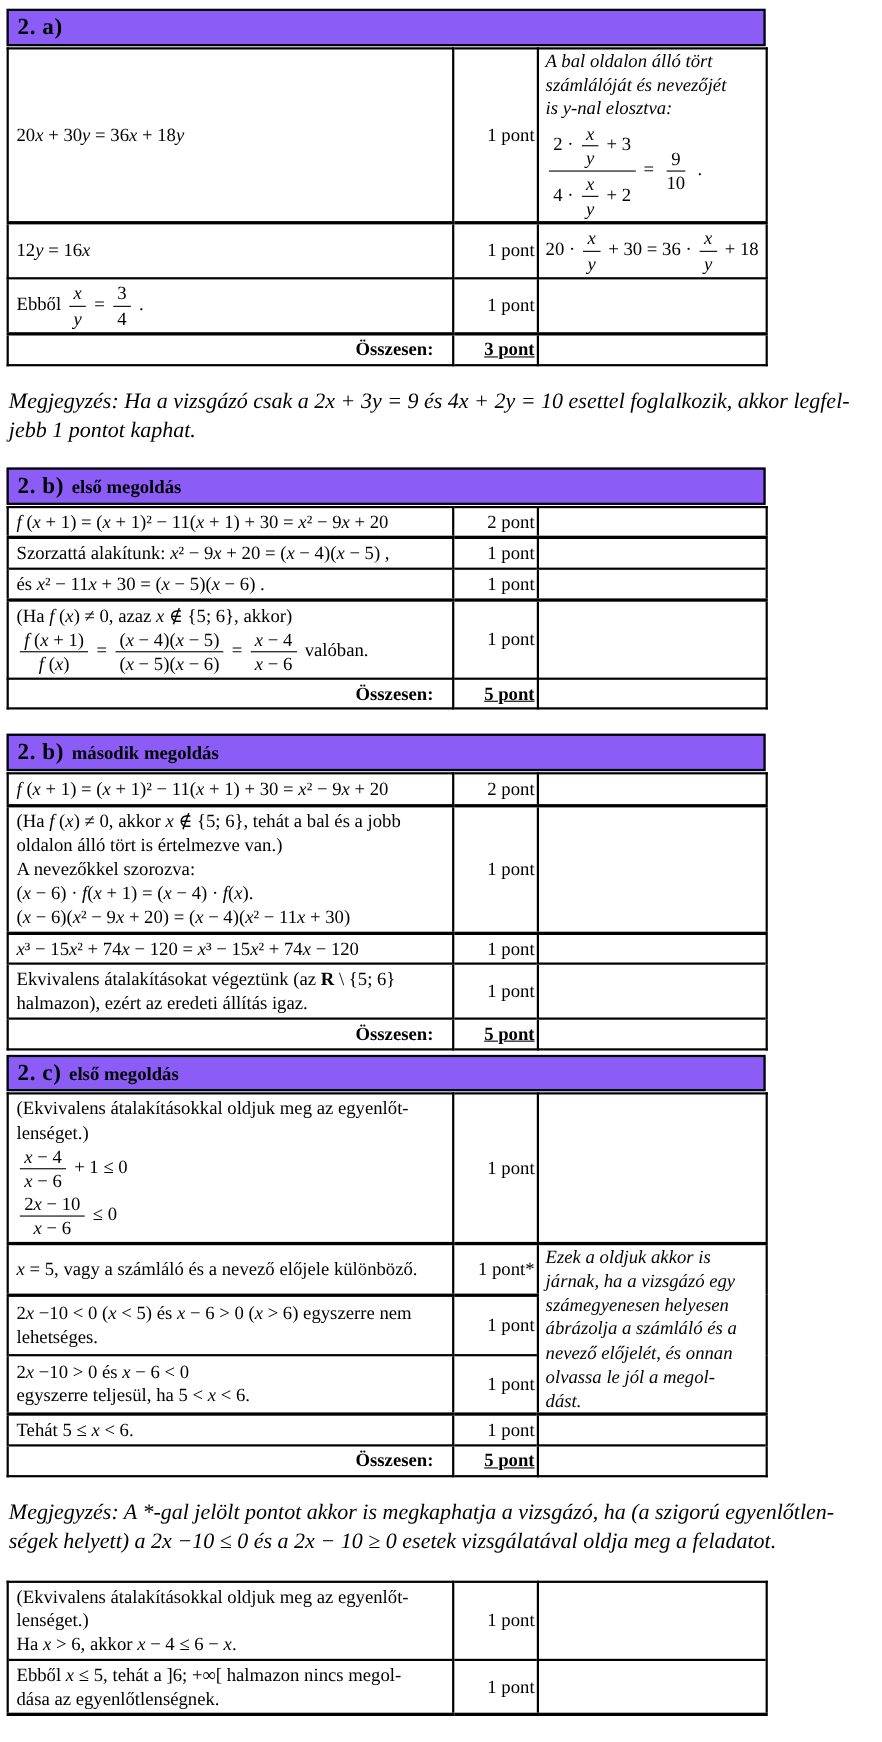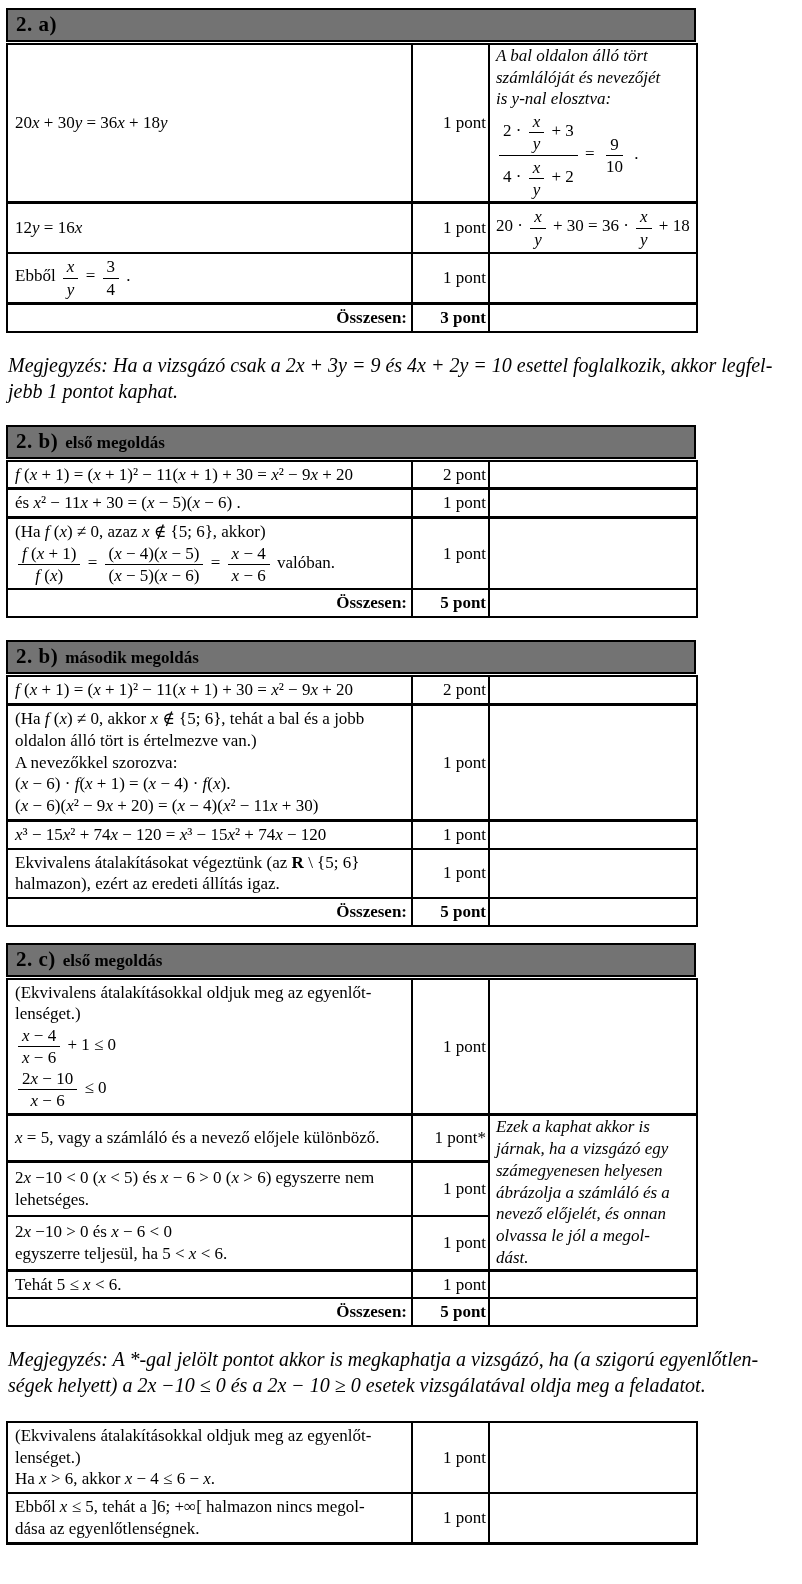--- a/index.html
+++ b/index.html
@@ -4,35 +4,35 @@
 <style>
   html,body{margin:0;padding:0;}
   body{
     width:802px;height:1584px;overflow:hidden;background:#fff;color:#000;
     font-family:"Liberation Serif","DejaVu Serif",serif;font-size:17px;line-height:1.28;
   }
   .page{padding:8px 0 0 6px;}
   .sec{width:690px;}
   .shdr{
     box-sizing:border-box;width:690px;border:2px solid #000;margin-bottom:1px;
-    padding:1px 8px 2px 8px;background:#737373;
+    padding:1px 8px 2px 8px;background:#8b5cf6;
   }
   .stitle{font-weight:bold;font-size:21px;letter-spacing:.5px;}
   .ssub{font-weight:bold;font-size:17px;margin-left:7px;}
   table.tbl{border-collapse:collapse;table-layout:fixed;width:690px;background:#fff;}
   table.tbl{border:2px solid #000;}
   td{border:2px solid #000;padding:2px 7px;vertical-align:middle;}
   col.c1{width:405px;} col.c2{width:77px;} col.c3{width:208px;}
   tr.hv td{border-bottom-width:3px;}
   tr.tn td{border-bottom-width:1px;}
   td.pc{text-align:right;padding:2px 2px;}
   td.cc{padding:0 6px;}
   .top{vertical-align:top;}
-  td.ol{text-align:right;font-weight:bold;padding-right:4px;}
-  td.op{font-weight:bold;}
+  td.ol{text-align:right;font-weight:bold;padding-right:17px;}
+  td.op{font-weight:bold;text-decoration:underline;}
   .osz td{height:20px;}
   .note{width:788px;font-style:italic;font-size:20px;line-height:1.32;margin:19px 0 0 2px;}
   .m i{font-style:italic;}
   .it{font-style:italic;}
   .bm{font-weight:bold;}
   .frac{
     display:inline-flex;flex-direction:column;align-items:center;vertical-align:middle;
     margin:1px 3px;line-height:1.12;text-align:center;
   }
   .frac .fn{display:block;border-bottom:1.5px solid #000;padding:0 4px 1px 4px;}
@@ -115,20 +115,25 @@
           <col class="c1">
           <col class="c2">
           <col class="c3">
         </colgroup>
       <tbody>
           <tr class="hv" style="height:28px">
         <td class="lc"><span class="m"><i>f</i> (<i>x</i> + 1) = (<i>x</i> + 1)² − 11(<i>x</i> + 1) + 30 = <i>x</i>² − 9<i>x</i> + 20</span></td>
         <td class="pc">2 pont</td>
         <td class="cc"></td>
       </tr>
+      <tr class="tn" style="height:27px">
+        <td class="lc"><span>Szorzattá alakítunk:  </span><span class="m"><i>x</i>² − 9<i>x</i> + 20 = (<i>x</i> − 4)(<i>x</i> − 5) ,</span></td>
+        <td class="pc">1 pont</td>
+        <td class="cc"></td>
+      </tr>
       <tr class="hv" style="height:27px">
         <td class="lc"><span>és  </span><span class="m"><i>x</i>² − 11<i>x</i> + 30 = (<i>x</i> − 5)(<i>x</i> − 6) .</span></td>
         <td class="pc">1 pont</td>
         <td class="cc"></td>
       </tr>
       <tr style="height:65px">
         <td class="lc"><span>(Ha </span><span class="m"><i>f</i> (<i>x</i>) ≠ 0,</span><span> azaz </span><span class="m"><i>x</i> ∉ {5; 6},</span><span> akkor)</span><br><span class="frac">
                 <span class="fn"><span class="m"><i>f</i> (<i>x</i> + 1)</span></span>
                 <span class="fd"><span class="m"><i>f</i> (<i>x</i>)</span></span>
               </span><span class="m"> = </span><span class="frac">
@@ -183,21 +188,21 @@
       </tr>
       <tr class="osz">
         <td class="ol">Összesen:</td>
         <td class="pc op">5 pont</td>
         <td class="cc"></td>
       </tr>
     </tbody>
       </table>
   </div>
 
-  <div class="sec" style="margin-top:16px">
+  <div class="sec" style="margin-top:4px">
     <div class="shdr">
       <span class="stitle">2. c)</span><span class="ssub">első megoldás</span>
     </div>
     <table class="tbl">
       <colgroup>
           <col class="c1">
           <col class="c2">
           <col class="c3">
         </colgroup>
       <tbody>
@@ -208,21 +213,21 @@
               </span><span class="m"> + 1 ≤ 0</span><br><span class="frac">
                 <span class="fn"><span class="m">2<i>x</i> − 10</span></span>
                 <span class="fd"><span class="m"><i>x</i> − 6</span></span>
               </span><span class="m"> ≤ 0</span></td>
         <td class="pc">1 pont</td>
         <td class="cc"></td>
       </tr>
       <tr class="hv" style="height:43px">
         <td class="lc"><span class="m"><i>x</i> = 5,</span><span> vagy a számláló és a nevező előjele különböző.</span></td>
         <td class="pc">1 pont*</td>
-        <td class="cc top" rowspan="3"><span class="it">Ezek a kaphat akkor is</span><br><span class="it">járnak, ha a vizsgázó egy</span><br><span class="it">számegyenesen helyesen</span><br><span class="it">ábrázolja a számláló és a</span><br><span class="it">nevező előjelét, és onnan</span><br><span class="it">olvassa le jól a megol-</span><br><span class="it">dást.</span></td>
+        <td class="cc top" rowspan="3"><span class="it">Ezek a oldjuk akkor is</span><br><span class="it">járnak, ha a vizsgázó egy</span><br><span class="it">számegyenesen helyesen</span><br><span class="it">ábrázolja a számláló és a</span><br><span class="it">nevező előjelét, és onnan</span><br><span class="it">olvassa le jól a megol-</span><br><span class="it">dást.</span></td>
       </tr>
       <tr class="tn" style="height:46px">
         <td class="lc"><span class="m">2<i>x</i> −10 &lt; 0 (<i>x</i> &lt; 5)</span><span> és </span><span class="m"><i>x</i> − 6 &gt; 0 (<i>x</i> &gt; 6)</span><span> egyszerre nem</span><br><span>lehetséges.</span></td>
         <td class="pc">1 pont</td>
       </tr>
       <tr class="hv" style="height:43px">
         <td class="lc"><span class="m">2<i>x</i> −10 &gt; 0</span><span> és </span><span class="m"><i>x</i> − 6 &lt; 0</span><br><span>egyszerre teljesül, ha </span><span class="m">5 &lt; <i>x</i> &lt; 6.</span></td>
         <td class="pc">1 pont</td>
       </tr>
       <tr class="tn" style="height:21px">

